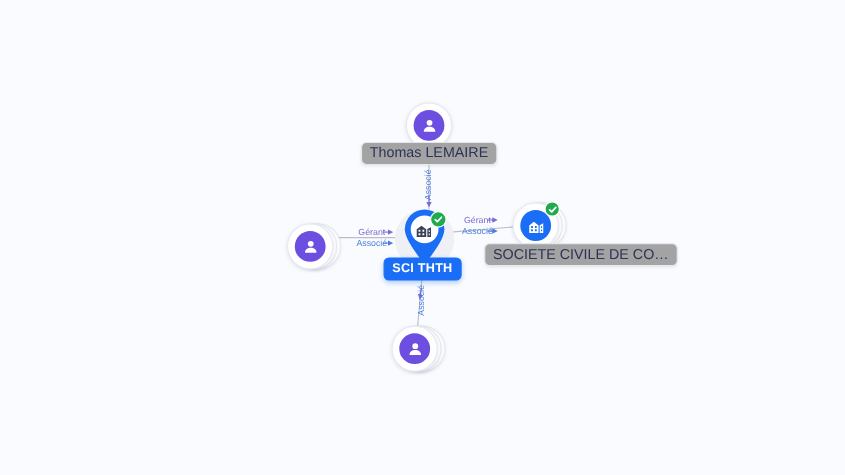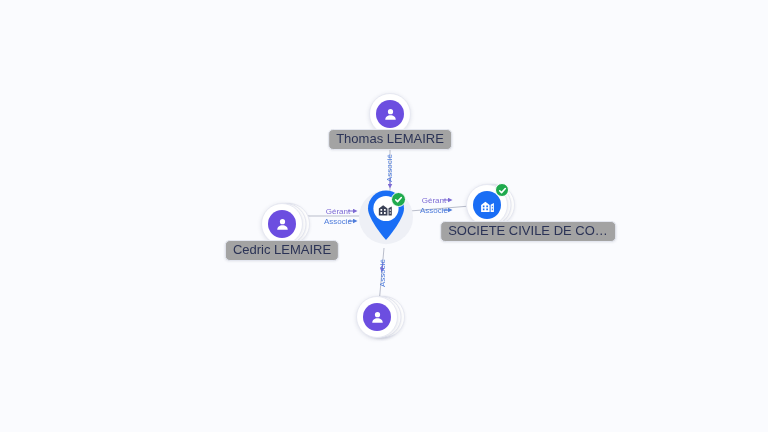--- a/index.html
+++ b/index.html
@@ -233,21 +233,20 @@
       <div class="avatar-ring">
         <div class="avatar-circle">
           <svg width="17" height="17" viewBox="0 0 24 24" fill="#ffffff">
             <circle cx="12" cy="8" r="3.7"></circle>
             <path d="M4.6 19.5c0-4.1 3.3-6.4 7.4-6.4s7.4 2.3 7.4 6.4z"></path>
           </svg>
         </div>
       </div>
     </div>
   </div>
-  <div class="node-label" style="left:282px; top:240px;">Cedric LEMAIRE</div>
 
   <div class="node" style="left:487px; top:205px;">
     <div class="node-visual" style="left:0; top:0;">
       <div class="stack s1"></div>
       <div class="stack s2"></div>
       <div class="avatar-ring">
         <div class="company-circle">
           <svg width="17" height="17" viewBox="0 0 24 24" fill="#ffffff">
             <path d="M3 21V11.2L9 6.6l6 4.6V21H3zm2.4-2.2h2.3v-2.6H5.4v2.6zm4.9 0h2.3v-2.6h-2.3v2.6zM5.4 14.4h2.3v-2.5H5.4v2.5zm4.9 0h2.3v-2.5h-2.3v2.5z"></path>
             <path d="M16.4 21V10.9l4.6-2.4V21h-4.6zm1.7-2.3h1.4v-2.3h-1.4v2.3zm0-4.1h1.4v-2.2h-1.4v2.2z"></path>
@@ -289,14 +288,15 @@
           <path d="M15.4 21V10.9l4.6-2.4V21h-4.6zm1.7-2.3h1.4v-2.3h-1.4v2.3zm0-4.1h1.4v-2.2h-1.4v2.2z"></path>
         </g>
       </svg>
       <div class="badge-check" style="top:3px; right:2px; width:15px; height:15px;">
         <svg width="9" height="9" viewBox="0 0 24 24" fill="none" stroke="#ffffff" stroke-width="4.2" stroke-linecap="round" stroke-linejoin="round">
           <path d="M4.5 12.6l5 5 10-11"></path>
         </svg>
       </div>
     </div>
   </div>
+  <div class="node-label selected" style="left:384px; top:234px;">SCI THTH</div>
 
 </div>
 
 </body></html>

